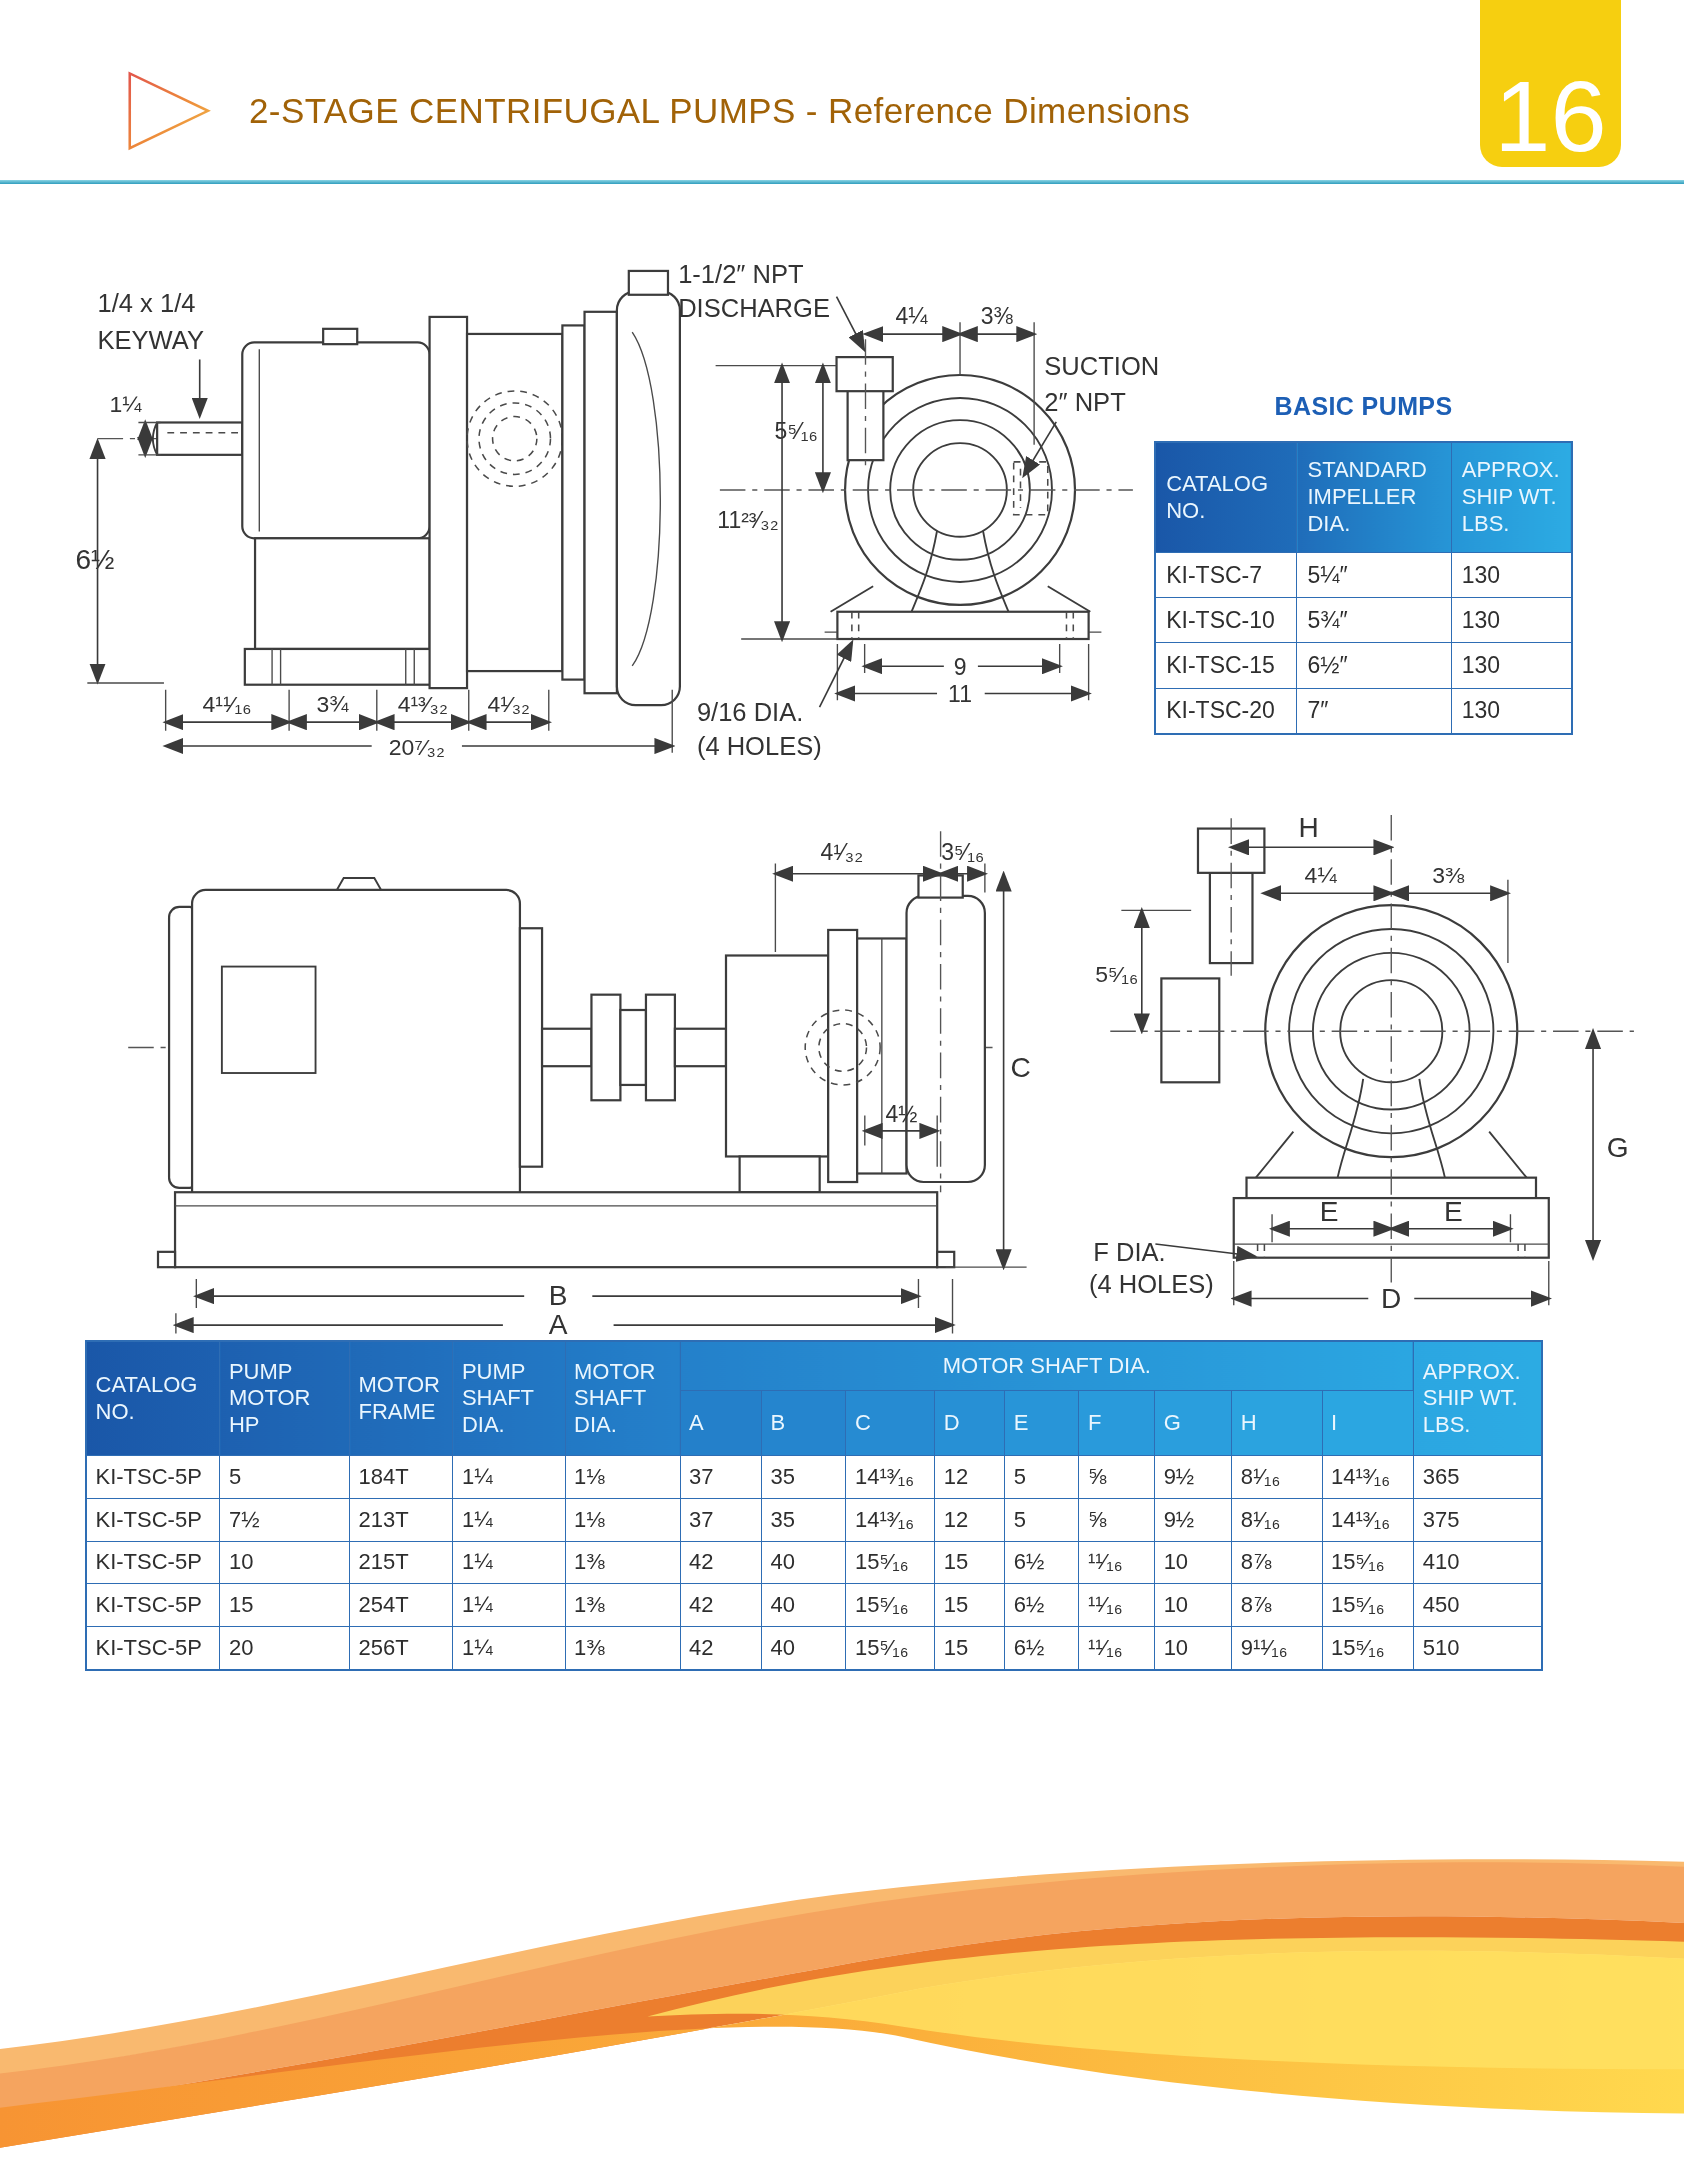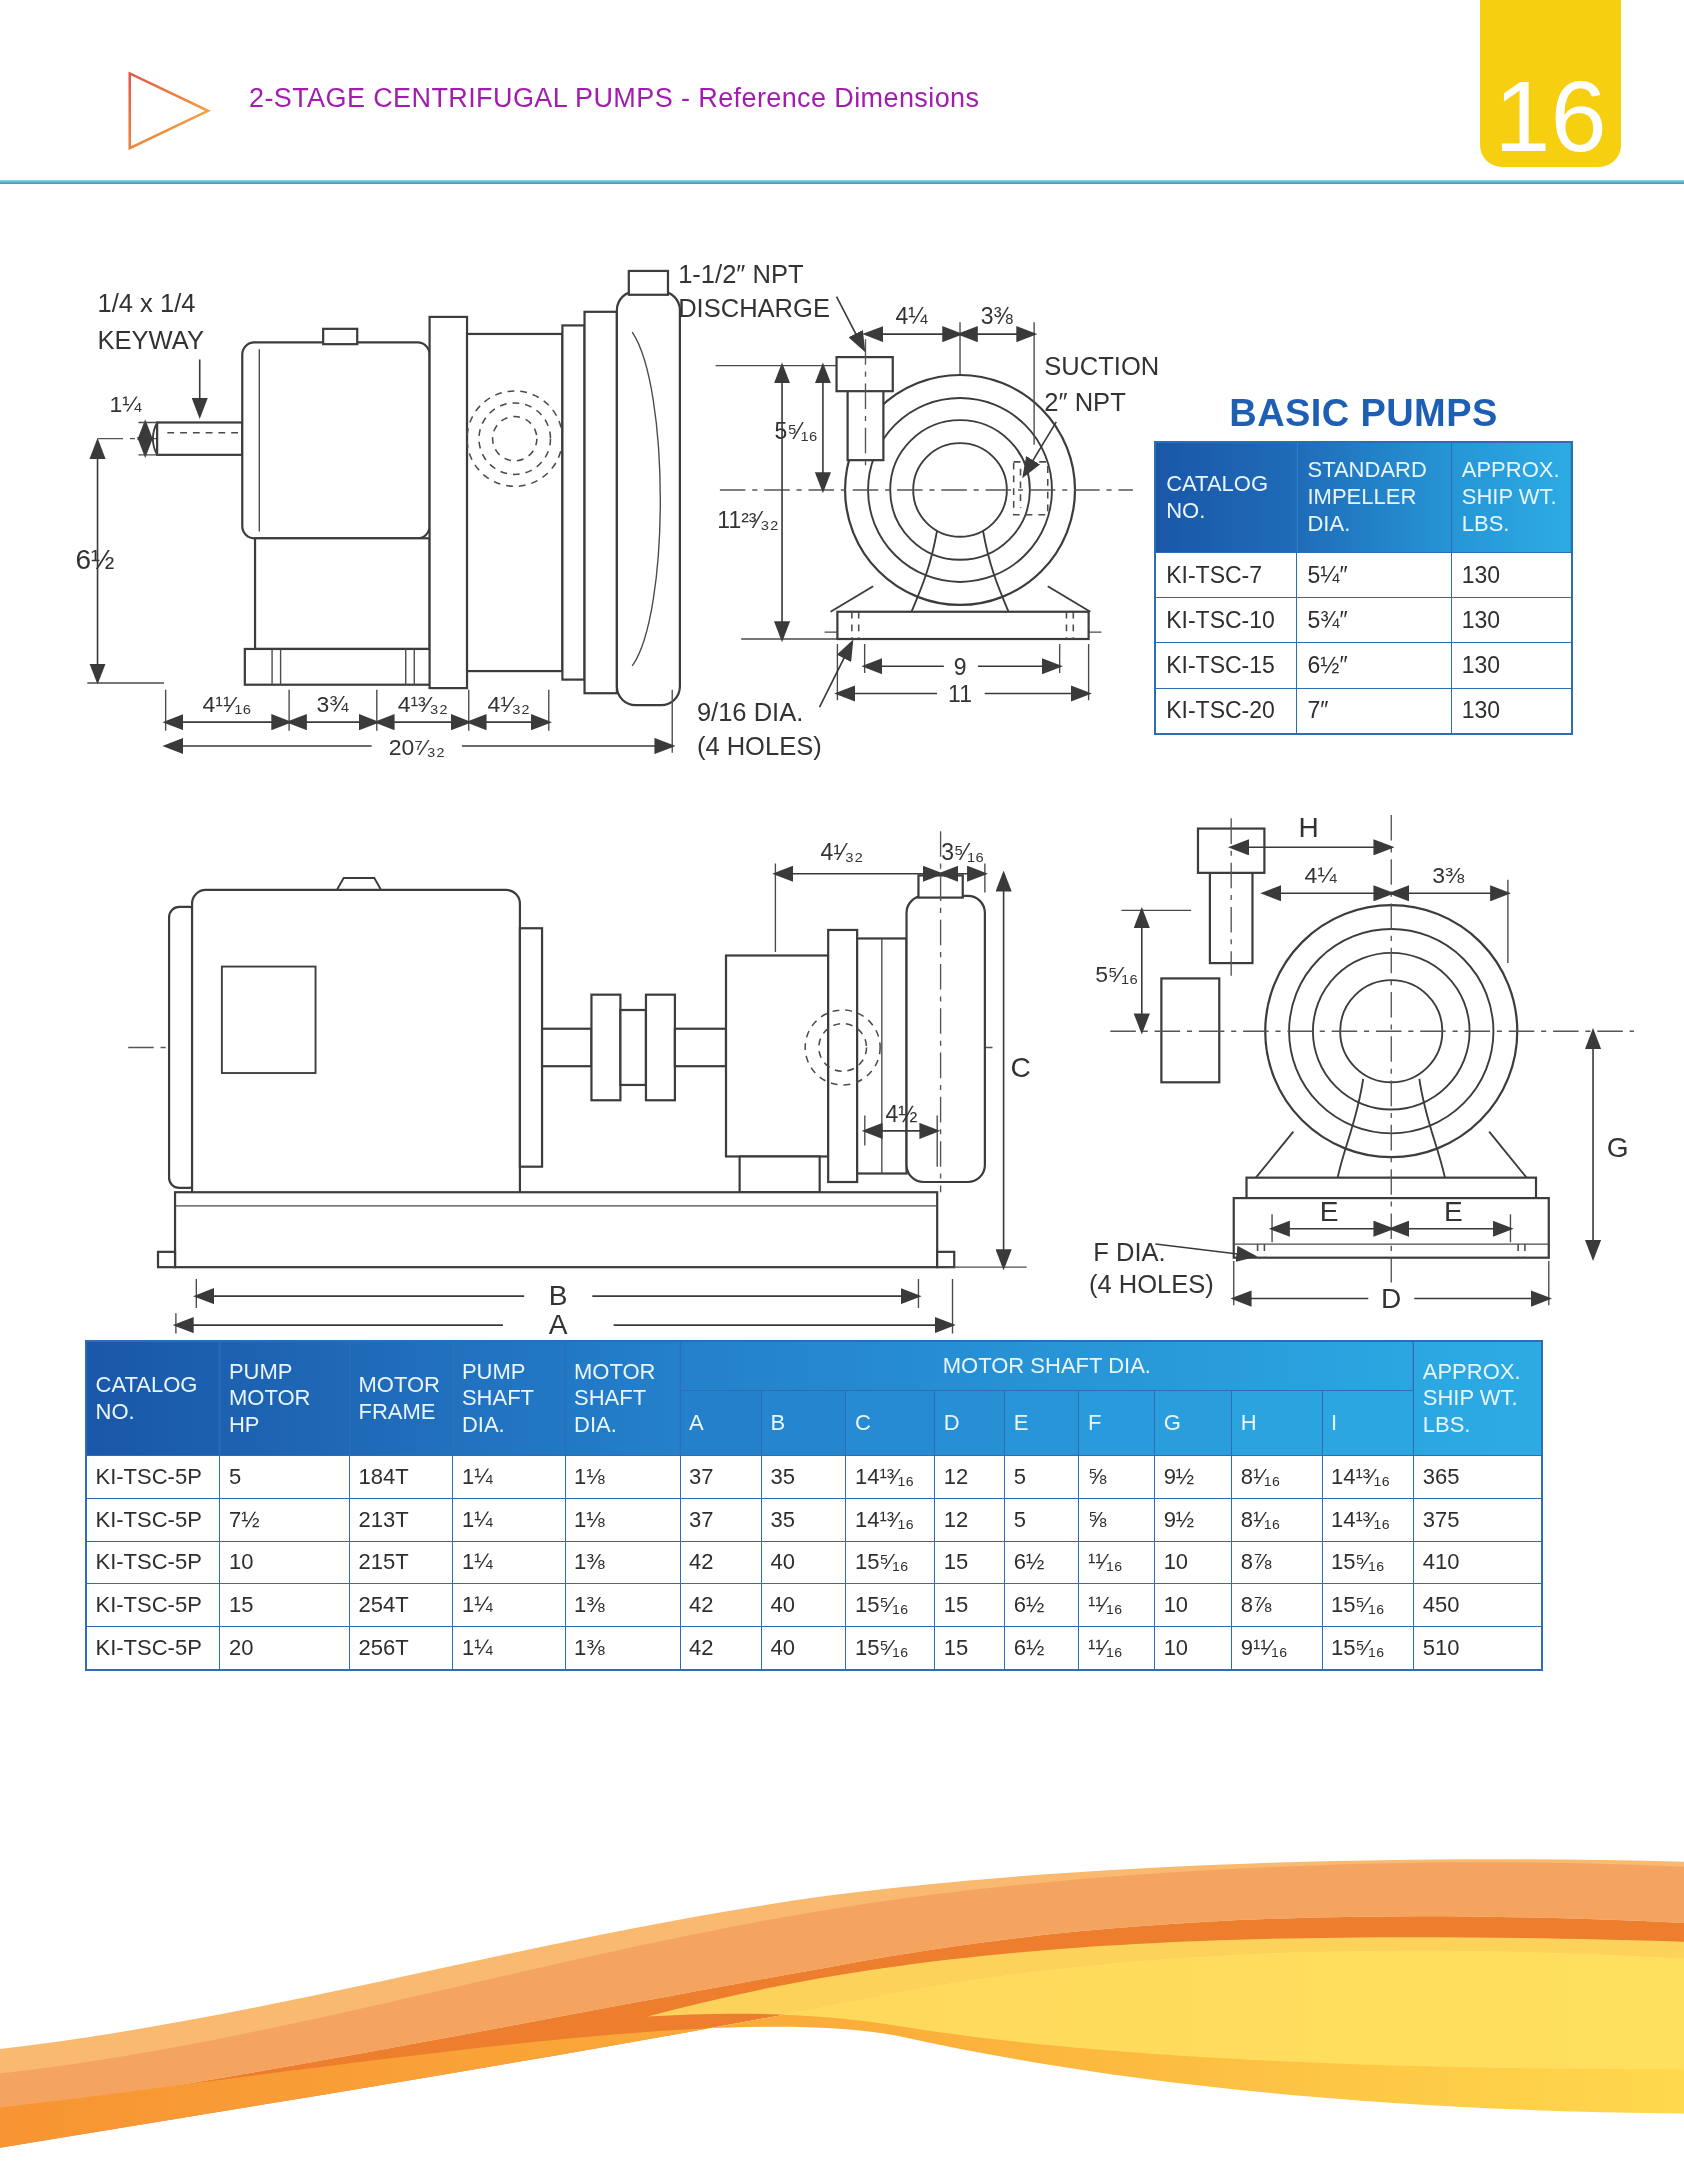--- a/index.html
+++ b/index.html
@@ -1,41 +1,41 @@
 <!DOCTYPE html>
 <html style="font-size:13.6px"><head>
 <meta charset="utf-8">
 <style>
   html,body{margin:0;padding:0;background:#e8e8e8;}
   .page{position:relative;width:1685px;height:2181px;background:#ffffff;overflow:hidden;
         font-family:"Liberation Sans", sans-serif;color:#333;}
   
   .hdr-icon{position:absolute;left:104px;top:53px;width:162px;height:119px;}
-  .hdr-title{position:absolute;left:249px;top:83px;font-size:27px;letter-spacing:0.4px;
-             color:#a21caf;white-space:nowrap;}
+  .hdr-title{position:absolute;left:249px;top:91px;font-size:35px;letter-spacing:0.4px;
+             color:#a16207;white-space:nowrap;}
   .page-num{position:absolute;left:1480px;top:0;width:141px;height:167px;background:#f6cf10;
             border-radius:0 0 22px 22px;display:flex;align-items:flex-end;justify-content:center;}
   .page-num span{font-size:101px;line-height:1;color:#ffffff;padding-bottom:0;}
   .rule{position:absolute;left:0;top:180px;width:1685px;height:4.3px;
         background:linear-gradient(180deg,#8bd4e4,#2f9dbd);}
   
   .dwg{position:absolute;}
   svg text{font-family:"Liberation Sans",sans-serif;fill:#333;}
   .ln{stroke:#3c3c3c;stroke-width:2.6;fill:#fff;}
   .ln2{stroke:#3c3c3c;stroke-width:2.2;fill:none;}
   .thin{stroke:#4a4a4a;stroke-width:1.6;fill:none;}
   .cl{stroke:#555;stroke-width:1.6;fill:none;stroke-dasharray:30 8 6 8;}
   .dsh{stroke:#4a4a4a;stroke-width:1.8;fill:none;stroke-dasharray:8 7;}
   .dim{stroke:#3a3a3a;stroke-width:1.9;fill:none;}
   .dimtxt{font-size:27px;}
   .dimtxt-lg{font-size:33px;}
   .lbltxt{font-size:30px;}
   
   .basic-title{position:absolute;left:1154px;top:392px;width:419px;text-align:center;
-               font-size:38px;font-weight:bold;color:#1d5fb5;letter-spacing:0.4px;}
+               font-size:25px;font-weight:bold;color:#1d5fb5;letter-spacing:0.4px;}
   table{border-collapse:collapse;table-layout:fixed;}
   .basic-table{position:absolute;left:1154px;top:441px;width:419px;}
   .basic-table th,.basic-table td{border:1.7px solid #2e6db4;}
   .basic-table table{width:100%;}
   .btbl th{color:#eaf6fe;font-weight:normal;font-size:22px;text-align:left;
            vertical-align:middle;padding:8.5px 10.2px;line-height:1.22;height:92px;}
   .btbl td{font-size:23px;color:#2e2e2e;padding:5.1px 10.2px;height:34px;vertical-align:middle;background:#fff;}
   .btbl{width:419px;border:2.6px solid #2e6db4;}
   
   .dims-table{position:absolute;left:85px;top:1340px;width:1458px;border:2.6px solid #2e6db4;}

